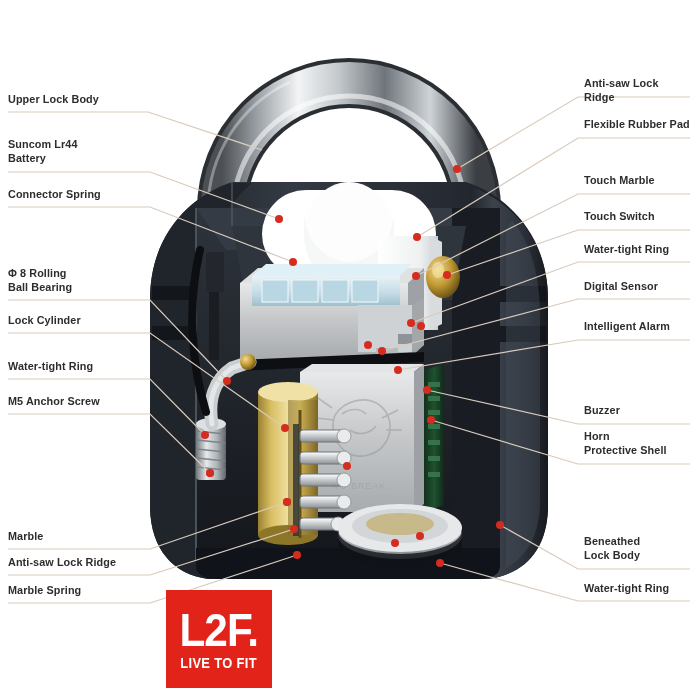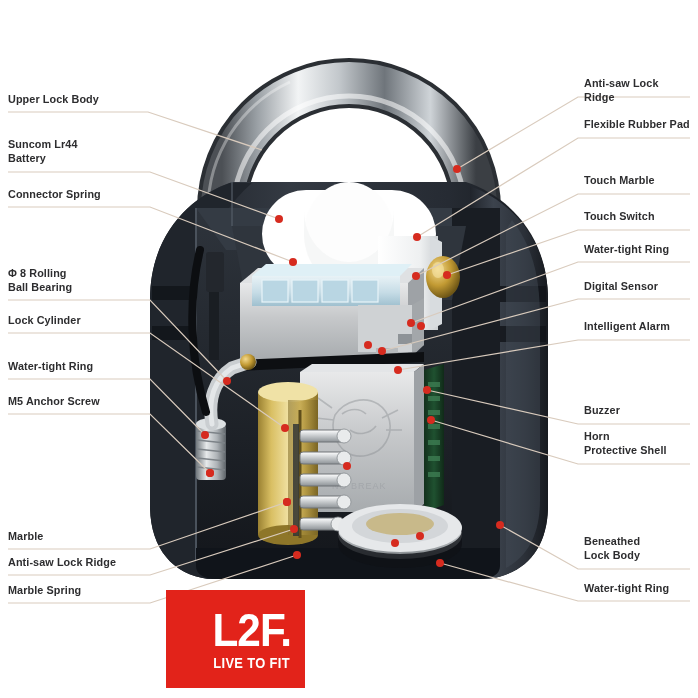--- a/index.html
+++ b/index.html
@@ -28,21 +28,21 @@
   
   #leaders{position:absolute;left:0;top:0;width:698px;height:698px;pointer-events:none;}
 
   
   #lock{position:absolute;left:0;top:0;width:698px;height:698px;}
 
   
   #logo{
     position:absolute;left:166px;top:590px;width:106px;height:98px;
     background:#e2231a;display:flex;flex-direction:column;
-    align-items:center;justify-content:center;padding-left:33px;
+    align-items:center;justify-content:center;
   }
   #logo .l2f{
     color:#fff;font-size:46px;line-height:42px;font-weight:800;
     letter-spacing:-1px;font-family:"Liberation Sans",sans-serif;
     transform:scaleX(.92);margin-top:2px;
   }
   #logo .tag{
     color:#fff;font-size:15px;line-height:17px;font-weight:800;
     letter-spacing:.4px;transform:scaleX(.86);margin-top:3px;
     font-family:"Liberation Sans",sans-serif;

